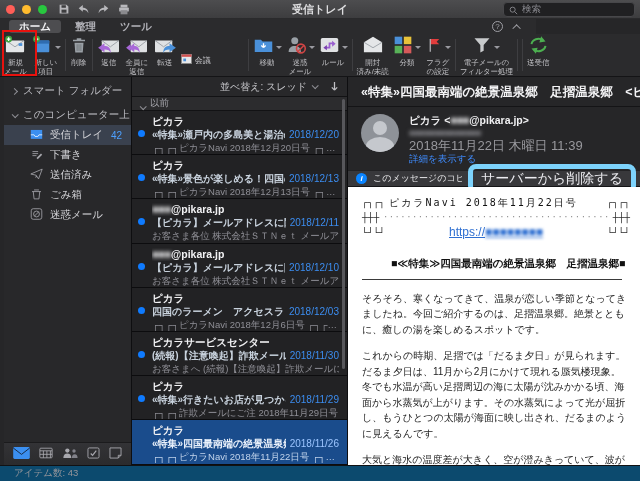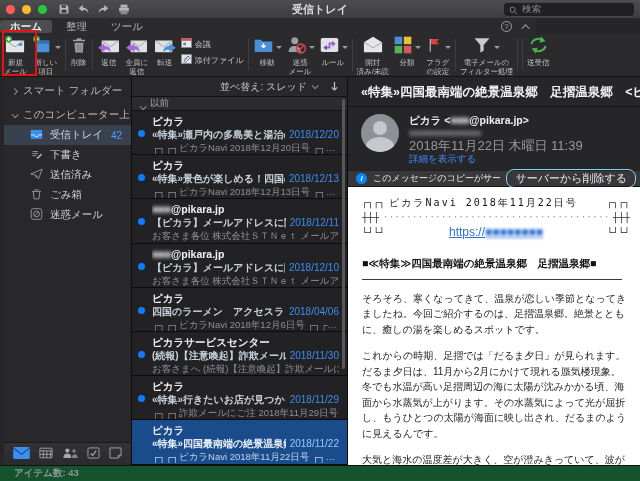--- a/index.html
+++ b/index.html
@@ -19,39 +19,39 @@
   .tb-icons { display:flex; gap:9px; margin-left:12px; align-items:center; }
   .tb-icons svg { display:block; }
   .win-title { position:absolute; left:0; right:0; text-align:center;
     font-size:11px; font-weight:bold; color:#dcdcde; pointer-events:none; }
   .searchbox { position:absolute; right:5px; top:2px; width:132px; height:15px;
     background:#202022; border:1px solid #47474a; border-radius:4px;
     display:flex; align-items:center; gap:4px; padding:0 5px; }
   .searchbox .ph { font-size:9.5px; color:#8a8a90; }
   
   .tabbar { position:absolute; left:0; top:19px; width:536px; height:15px;
-    background:#2b2b2d; display:flex; align-items:center; padding:0 0; gap:4px; }
-  .tab { font-size:10.5px; color:#b2b2b8; padding:0 10px; height:13px; line-height:13px; border-radius:3px; }
+    background:#2b2b2d; display:flex; align-items:center; padding:0 9px; gap:4px; }
+  .tab { font-size:10.5px; color:#b2b2b8; padding:0 10px; height:13px; line-height:13px; border-radius:3px;font-weight:bold; }
   .tab.sel { background:#4d4d50; color:#f2f2f4; font-weight:bold; }
   .tab-right { margin-left:auto; display:flex; align-items:center; gap:12px; padding-right:6px; }
   .helpcirc { width:11px; height:11px; border:1px solid #a0a0a6; border-radius:50%;
     font-size:8px; color:#a0a0a6; display:flex; align-items:center; justify-content:center; }
   .chevup { width:6px; height:6px; border-left:1.5px solid #a0a0a6; border-top:1.5px solid #a0a0a6;
     transform:rotate(45deg) translateY(2px); }
   
   .ribbon { position:absolute; left:0; top:34px; width:640px; height:43px;
     background:#2b2b2d; border-bottom:1px solid #141416; display:flex; align-items:stretch; padding:1px 2px; }
   .rsep { width:1px; background:#3e3e41; margin:4px 2px; flex:none; }
   .rbtn { display:flex; flex-direction:column; align-items:center; padding:2px 2px 0; flex:none; }
   .rbtn .iconrow { display:flex; align-items:center; height:20px; }
   .rlbl { font-size:7.5px; line-height:1.2; color:#c2c2c6; text-align:center; white-space:pre-line; margin-top:1px; }
   .drop { width:0; height:0; border-left:3px solid transparent; border-right:3px solid transparent;
     border-top:3.5px solid #9a9aa0; margin-left:2px; }
   .rstack { display:flex; flex-direction:column; justify-content:flex-start; gap:4px; padding:3px 2px; flex:none; }
-  .rsmall { display:flex; align-items:center; gap:3px; font-size:8px; color:#c2c2c6; }
+  .rsmall { display:flex; align-items:center; gap:3px; font-size:8px; color:#c2c2c6;margin-top:16px; }
   .contact-search { width:74px; height:13px; background:#202022; border:1px solid #47474a;
     border-radius:3px; font-size:8px; color:#8a8a90; padding:0 4px; line-height:12px;
     overflow:hidden; white-space:nowrap; }
   .annotation { position:absolute; left:2px; top:30px; width:35px; height:46px;
     border:2px solid #e8120e; z-index:40; pointer-events:none; }
   
   .main { position:absolute; left:4px; top:77px; width:640px; height:388px; display:flex; }
   
   .sidebar { width:128px; flex:none; background:#28282a; border-right:1px solid #0e0e10; position:relative; }
   .sec { display:flex; align-items:center; gap:6px; height:20px; padding-left:8px;
@@ -106,40 +106,40 @@
   .fromline { font-size:10.5px; font-weight:bold; color:#f0f0f2; line-height:13px; }
   .recip { font-size:8.5px; color:#94949a; line-height:12px; }
   .hdate { font-size:13px; color:#98989d; line-height:13px; }
   .details { font-size:9.5px; color:#3f8cff; line-height:13px; }
   .infobar { flex:none; height:17px; background:#38383b; border-top:1px solid #222224;
     border-bottom:1px solid #151517; display:flex; align-items:center; gap:6px; padding:0 8px; }
   .infoicon { width:11px; height:11px; border-radius:50%; background:#0a84ff; color:#fff;
     font-size:8px; font-weight:bold; font-style:italic; display:flex; align-items:center;
     justify-content:center; flex:none; }
   .infotext { font-size:9px; color:#e8e8ea; flex:1; white-space:nowrap; overflow:hidden; }
-  .srvbtn { font-size:11px; color:#ececf0; border:1px solid #7dd3fc; border-radius:8px;
+  .srvbtn { font-size:14px; color:#ececf0; border:5px solid #7dd3fc; border-radius:8px;
     padding:1px 8px; white-space:nowrap; flex:none; }
   .mailbody { flex:1; background:#fff; color:#1c1c1c; padding:9px 14px; overflow:hidden;
     font-size:10px; line-height:1.55; }
   .art { font-family:"DejaVu Sans Mono",monospace; font-size:9.5px; color:#2e2e2e; line-height:1.45; }
   .artrow { display:flex; align-items:center; }
   .art .sp { flex:1; }
   .arttitle { font-size:10px; letter-spacing:2px; color:#111; margin-left:4px; white-space:nowrap; }
   .artdots { flex:1; overflow:hidden; white-space:nowrap; color:#888; font-size:8px;
     letter-spacing:1px; margin:0 4px; }
   .maillink { color:#2e6fd1; text-decoration:underline; font-size:12px;
     font-family:"Liberation Sans",sans-serif; }
   .linkblur { filter:blur(1.5px); }
-  .headline { font-weight:bold; font-size:10.5px; margin-top:13px; color:#111; }
+  .headline { font-weight:bold; font-size:10.5px; margin-top:13px; color:#111;margin-left:29px; }
   .bodyhr { border:none; border-top:1.5px solid #3a3a3a; margin:8px 0 11px; width:97%; }
   .bp { margin-bottom:11px; }
   
   .statusbar { position:absolute; left:0; top:465px; width:640px; height:16px;
-    background:#14532d; border-top:1px solid #111113; display:flex; align-items:center;
-    padding:0 14px; font-size:9.5px; color:#95959a;font-weight:bold; }
+    background:#0c4a6e; border-top:1px solid #111113; display:flex; align-items:center;
+    padding:0 14px; font-size:9.5px; color:#95959a; }
   .sort-arrow { margin-left:8px; display:flex; }
 </style>
 </head>
 <body>
 
 <div class="titlebar">
   <div class="lights">
     <span class="light l-red"></span>
     <span class="light l-yellow"></span>
     <span class="light l-green"></span>
@@ -497,21 +497,21 @@
           <span class="subj">【ピカラ】メールアドレスに関する変更処…</span>
           <span class="mdate">2018/12/10</span>
         </div>
       <div class="preview">お客さま各位 株式会社ＳＴＮｅｔ メールアドレスに関す…</div>
     </div>
     <div class="item">
       <span class="dot"></span>
       <div class="sender">ピカラ</div>
       <div class="row2">
           <span class="subj">四国のラーメン　アクセスランキング　&lt;…</span>
-          <span class="mdate">2018/04/06</span>
+          <span class="mdate">2018/12/03</span>
         </div>
       <div class="preview">┌┐┌┐ピカラNavi 2018年12月6日号 ┌┐┌…</div>
     </div>
     <div class="item">
       <span class="dot"></span>
       <div class="sender">ピカラサービスセンター</div>
       <div class="row2">
           <span class="subj">(続報)【注意喚起】詐欺メールにご注…</span>
           <span class="mdate">2018/11/30</span>
         </div>
@@ -523,21 +523,21 @@
       <div class="row2">
           <span class="subj">«特集»行きたいお店が見つかる！愛媛の…</span>
           <span class="mdate">2018/11/29</span>
         </div>
       <div class="preview">┌┐┌┐詐欺メールにご注 2018年11月29日号 ┌┐…</div>
     </div>
     <div class="item sel">
       <div class="sender">ピカラ</div>
       <div class="row2">
           <span class="subj">«特集»四国最南端の絶景温泉郷　足摺…</span>
-          <span class="mdate">2018/11/22</span>
+          <span class="mdate">2018/11/26</span>
         </div>
       <div class="preview">┌┐┌┐ピカラNavi 2018年11月22日号 ┌┐…</div>
     </div>
     <div class="listscroll"></div>
   </div>
 
   <div class="rpane">
     <div class="subjhdr">«特集»四国最南端の絶景温泉郷　足摺温泉郷　&lt;ビ…</div>
     <div class="msghdr">
       <div class="avatar"></div>

